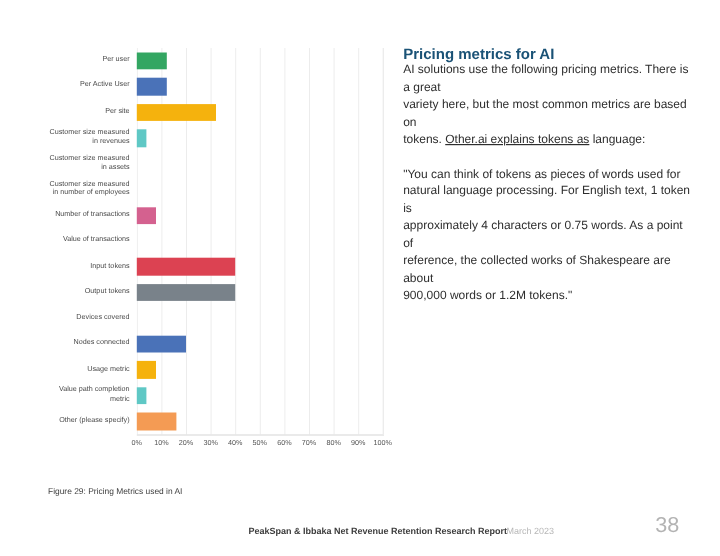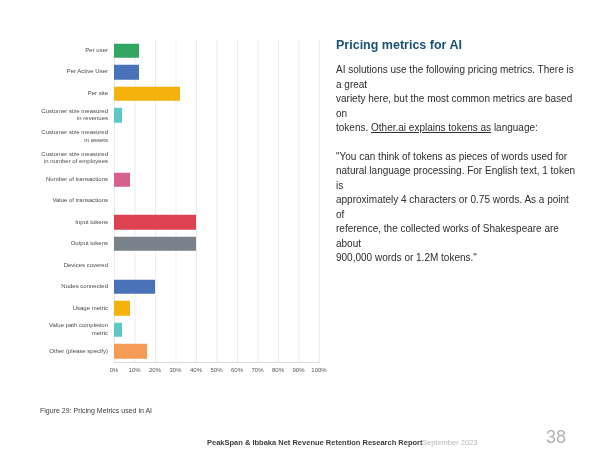--- a/index.html
+++ b/index.html
@@ -30,21 +30,21 @@
   }
   .chart-ticks { position:absolute; left:78px; top:325px; width:205px; height:12px; }
   .tick {
     position:absolute; top:2px; transform:translateX(-50%);
     font-size:6px; color:#555555;
   }
 
   
   .article { position:absolute; left:336px; top:38px; width:240px; }
   .article-title {
-    margin:0 0 11px 0; font-size:12.5px; font-weight:bold; color:#1a5276;
+    margin:0 0 0 0; font-size:12.5px; font-weight:bold; color:#1a5276;
   }
   .article p {
     margin:0 0 14px 0; font-size:10px; line-height:14.5px; color:#2e2e2e;
     white-space:pre-line;
   }
   .article a.inline-link { color:#2e2e2e; text-decoration:underline; cursor:pointer; }
 
   
   .figure-caption {
     position:absolute; left:40px; top:407px;
@@ -179,17 +179,17 @@
 natural language processing. For English text, 1 token is
 approximately 4 characters or 0.75 words. As a point of
 reference, the collected works of Shakespeare are about
 900,000 words or 1.2M tokens."</p>
   </div>
 
   <div class="figure-caption">Figure 29: Pricing Metrics used in AI</div>
 
   <div class="footer-line">
     <span class="footer-title">PeakSpan &amp; Ibbaka Net Revenue Retention Research Report</span>
-    <span class="footer-date">September 2023</span>
+    <span class="footer-date">March 2023</span>
   </div>
   <div class="page-number">38</div>
 
 </div>
 
 </body></html>

